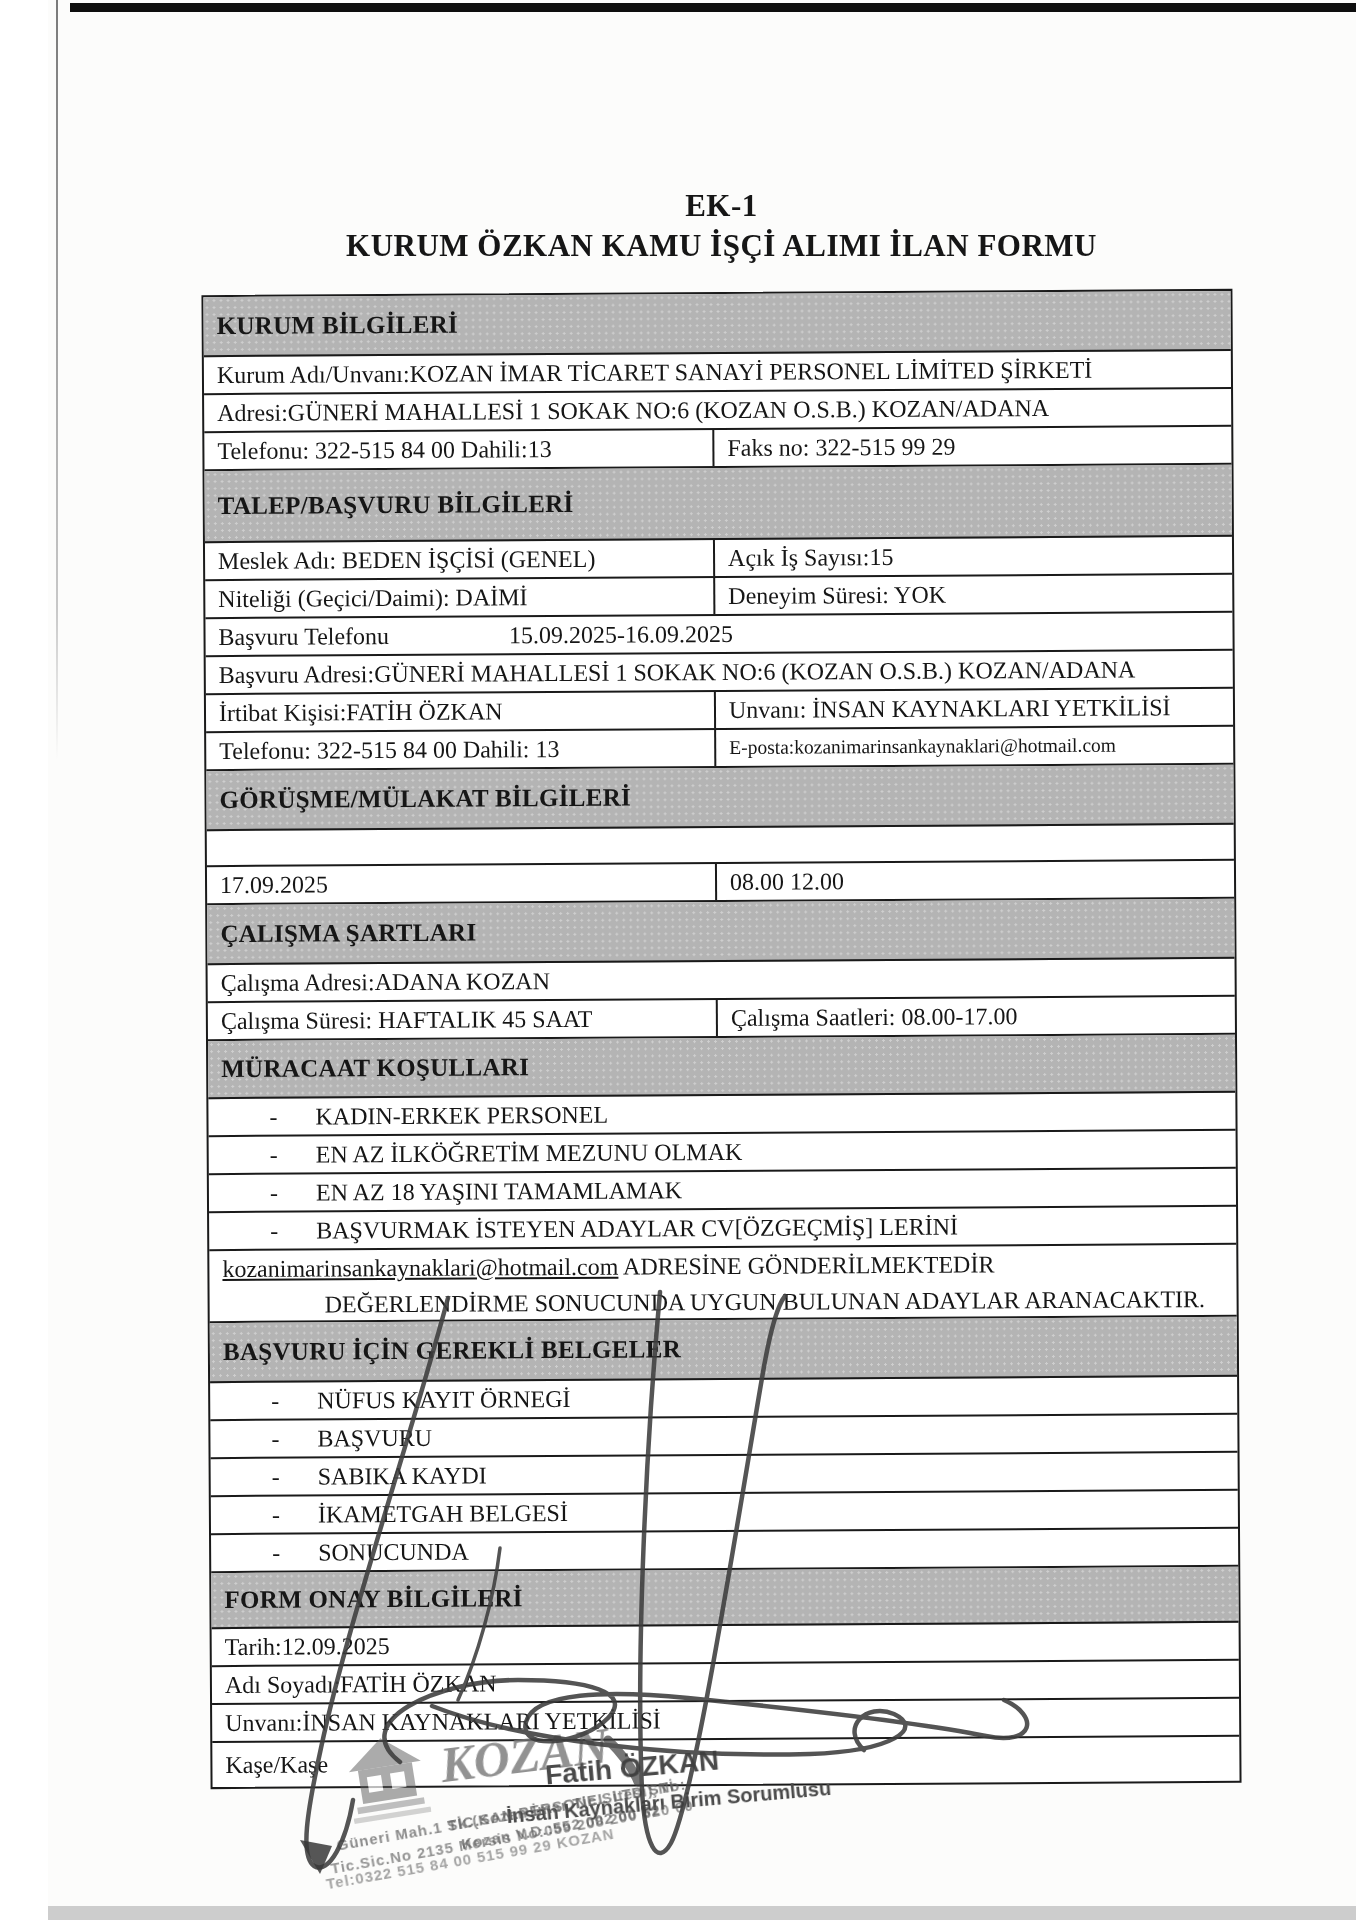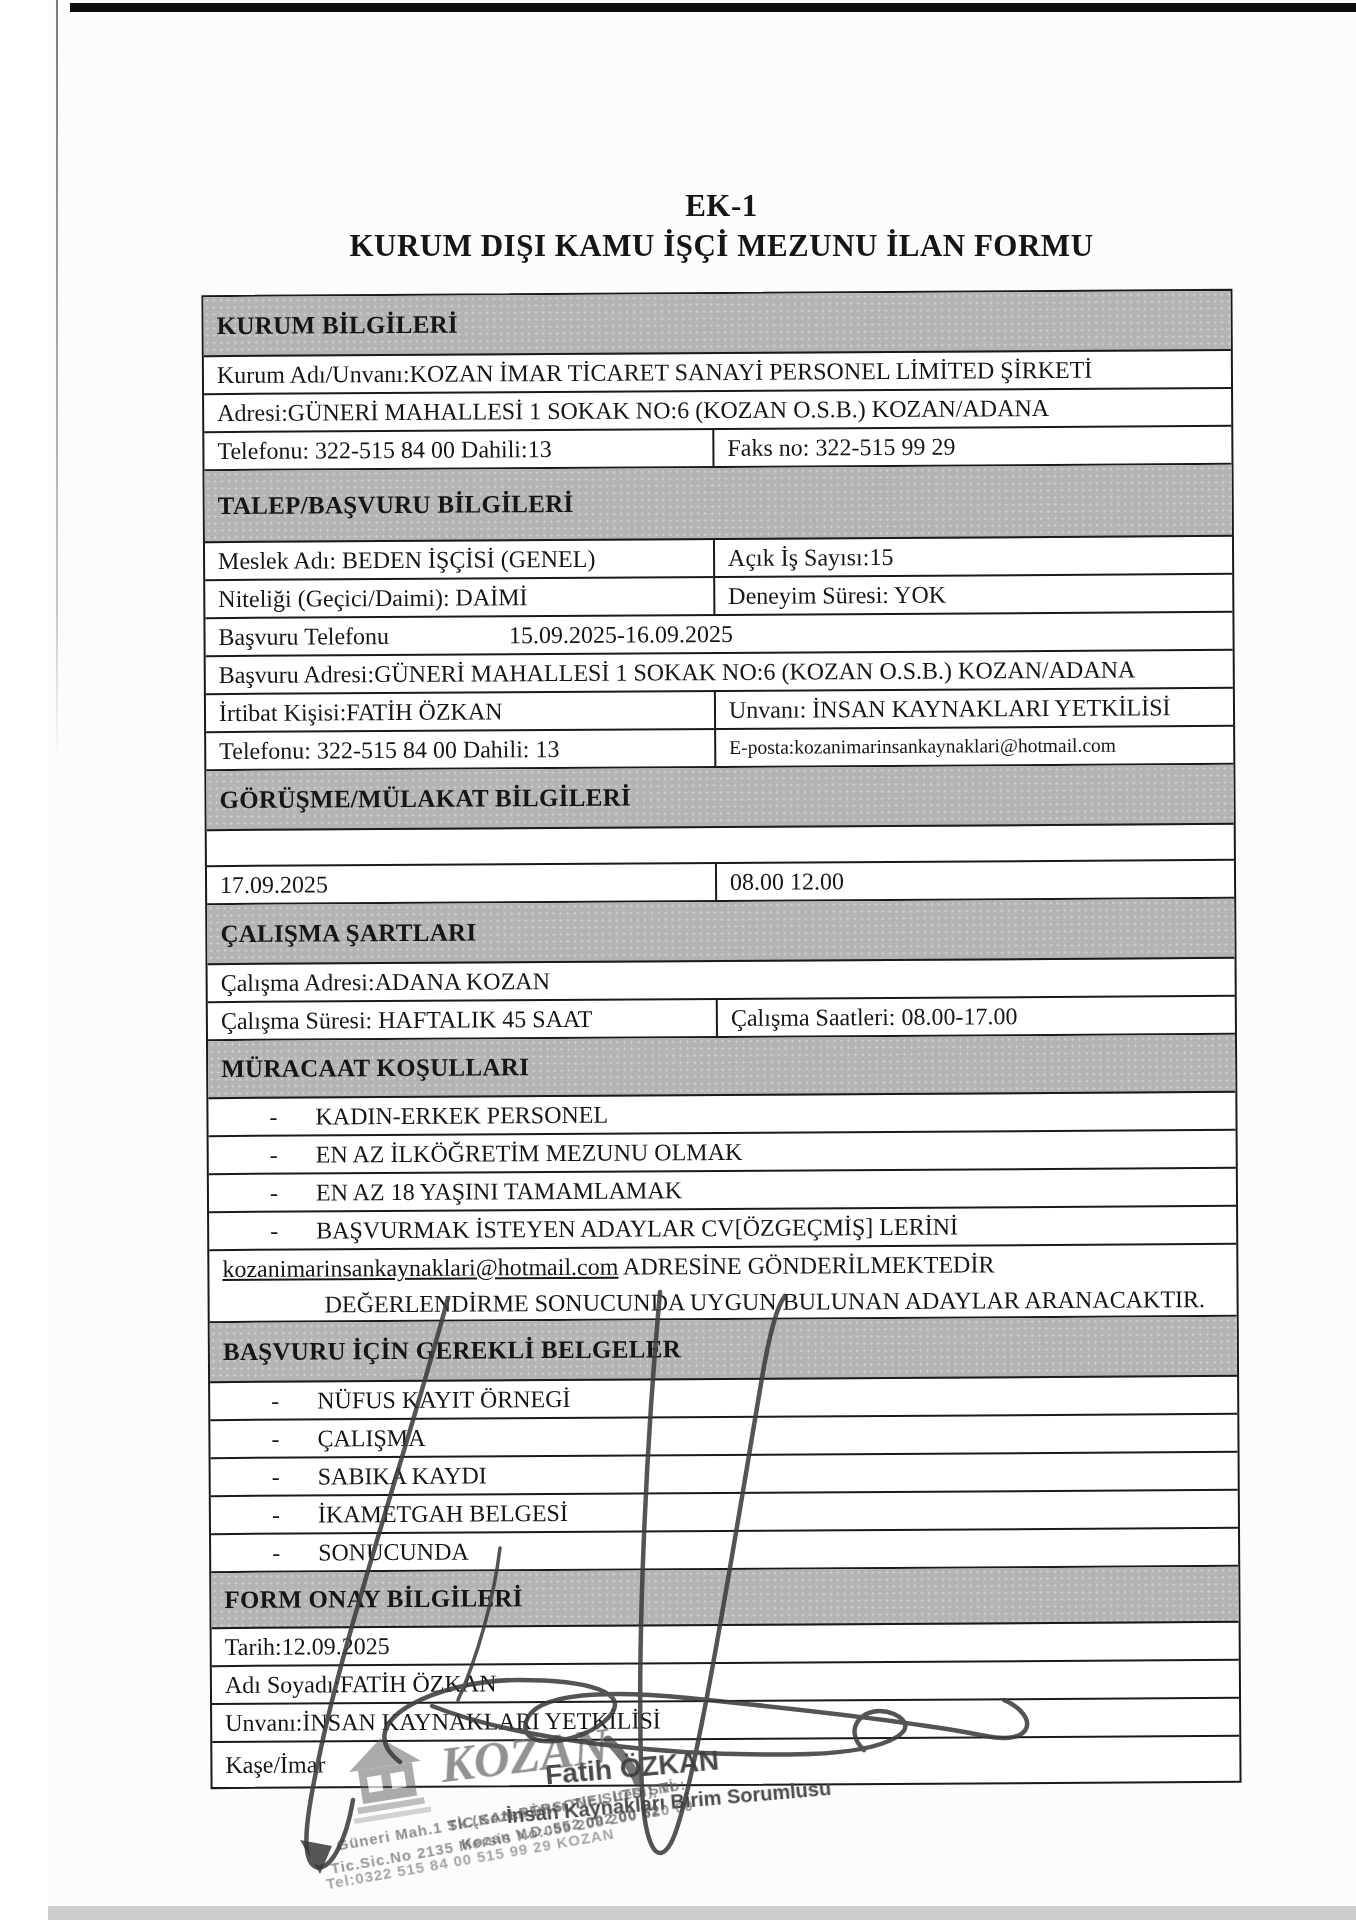--- a/index.html
+++ b/index.html
@@ -58,21 +58,21 @@
 
 <div class="page">
 
   <div class="scan-top"></div>
   <div class="scan-left"></div>
   <div class="scan-right"></div>
   <div class="scan-bottom"></div>
 
   <div class="titleblock">
     <div>EK-1</div>
-    <div>KURUM DIŞI KAMU İŞÇİ MEZUNU İLAN FORMU</div>
+    <div>KURUM ÖZKAN KAMU İŞÇİ ALIMI İLAN FORMU</div>
   </div>
 
   <div class="tbl">
 
     <div class="sec-h h-kurum">
       <span>KURUM BİLGİLERİ</span>
     </div>
     <div class="row full">
       <span>Kurum Adı/Unvanı:KOZAN İMAR TİCARET SANAYİ PERSONEL LİMİTED ŞİRKETİ</span>
     </div>
@@ -157,21 +157,21 @@
 
     <div class="sec-h h-belgeler">
       <span>BAŞVURU İÇİN GEREKLİ BELGELER</span>
     </div>
     <div class="row full bullet">
       <span class="dash">-</span>
       <span>NÜFUS KAYIT ÖRNEGİ</span>
     </div>
     <div class="row full bullet">
       <span class="dash">-</span>
-      <span>ÇALIŞMA</span>
+      <span>BAŞVURU</span>
     </div>
     <div class="row full bullet">
       <span class="dash">-</span>
       <span>SABIKA KAYDI</span>
     </div>
     <div class="row full bullet">
       <span class="dash">-</span>
       <span>İKAMETGAH BELGESİ</span>
     </div>
     <div class="row full bullet">
@@ -185,21 +185,21 @@
     <div class="row full">
       <span>Tarih:12.09.2025</span>
     </div>
     <div class="row full">
       <span>Adı Soyadı:FATİH ÖZKAN</span>
     </div>
     <div class="row full">
       <span>Unvanı:İNSAN KAYNAKLARI YETKİLİSİ</span>
     </div>
     <div class="row full r-kase">
-      <span>Kaşe/İmar</span>
+      <span>Kaşe/Kaşe</span>
     </div>
   </div>
 
   <div class="st-house">
     <svg width="78" height="86" viewBox="0 0 60 66">
       <polygon points="30,2 58,24 2,24" fill="#5f5f5f" opacity=".75"></polygon>
       <rect x="9" y="24" width="42" height="26" fill="#5f5f5f" opacity=".75"></rect>
       <rect x="15" y="30" width="11" height="12" fill="#fff"></rect>
       <rect x="33" y="30" width="11" height="12" fill="#fff"></rect>
       <rect x="4" y="52" width="52" height="5" fill="#6a6a6a" opacity=".6"></rect>

